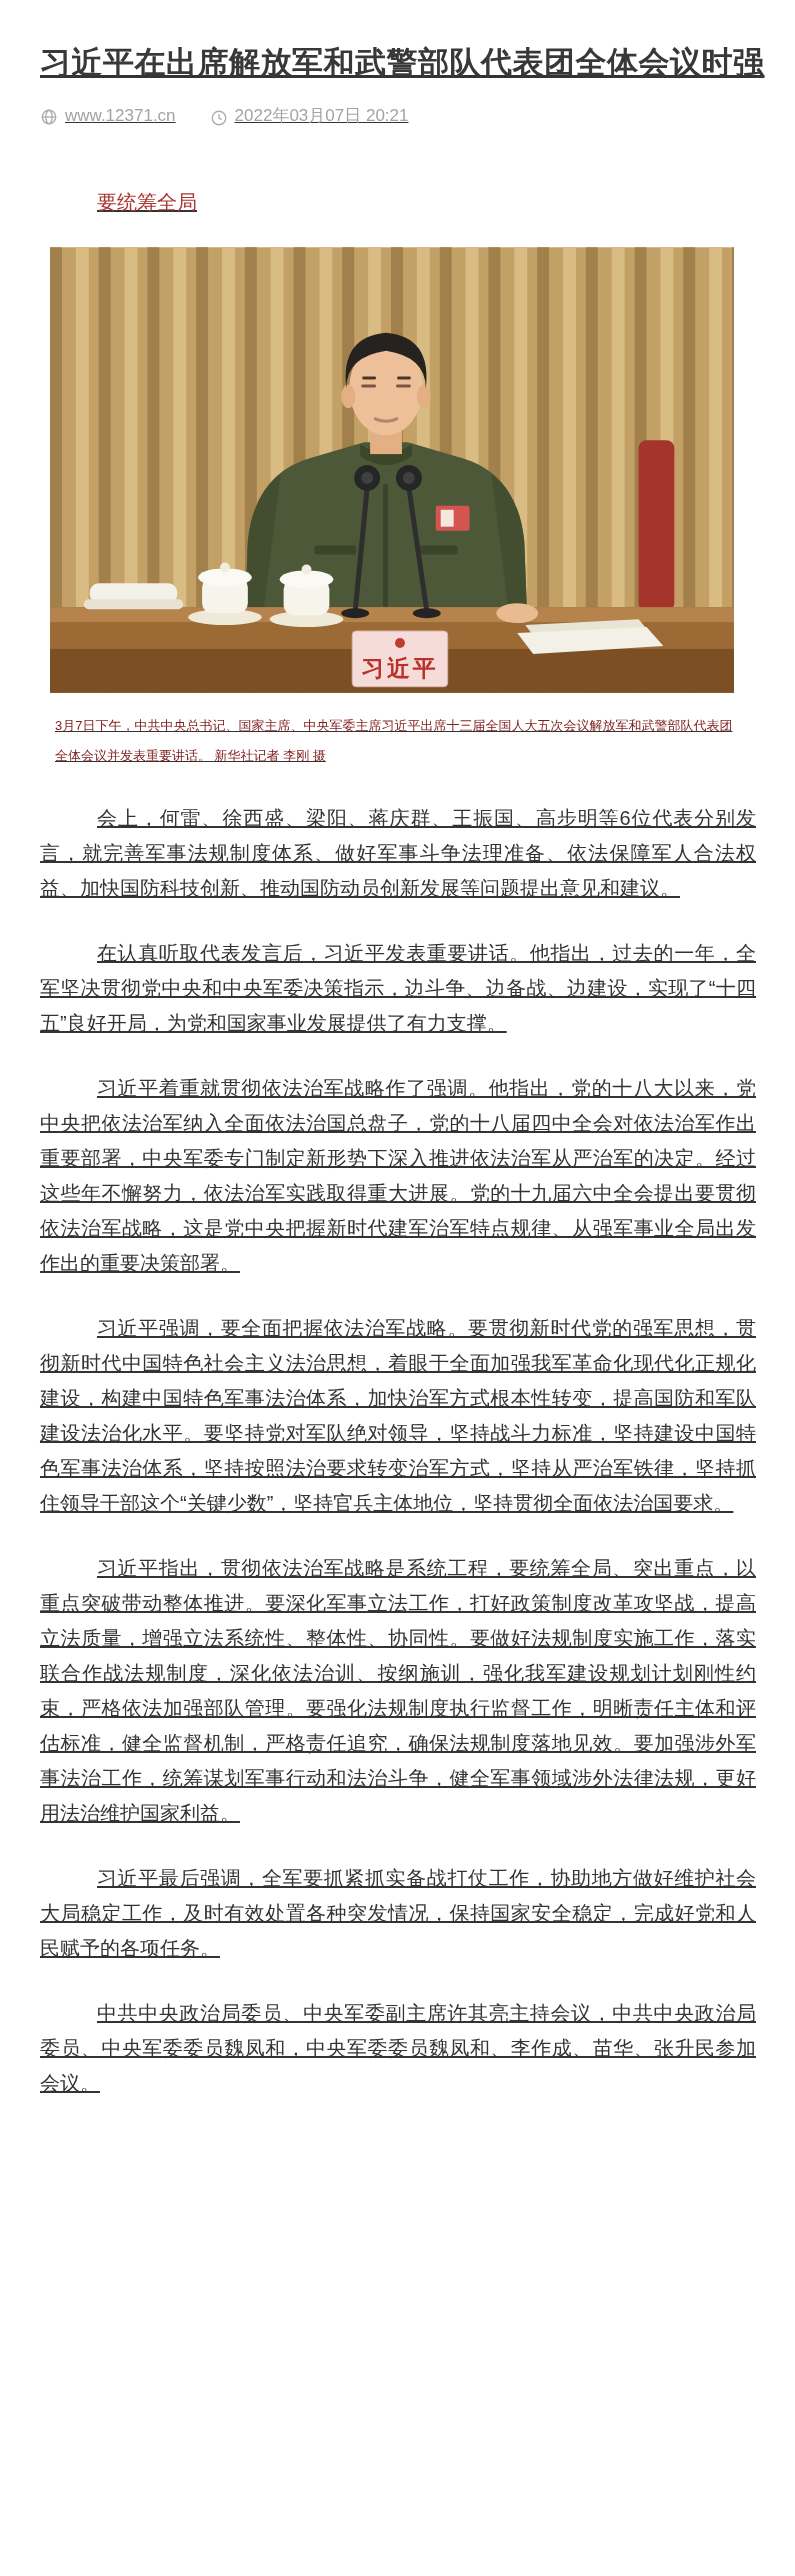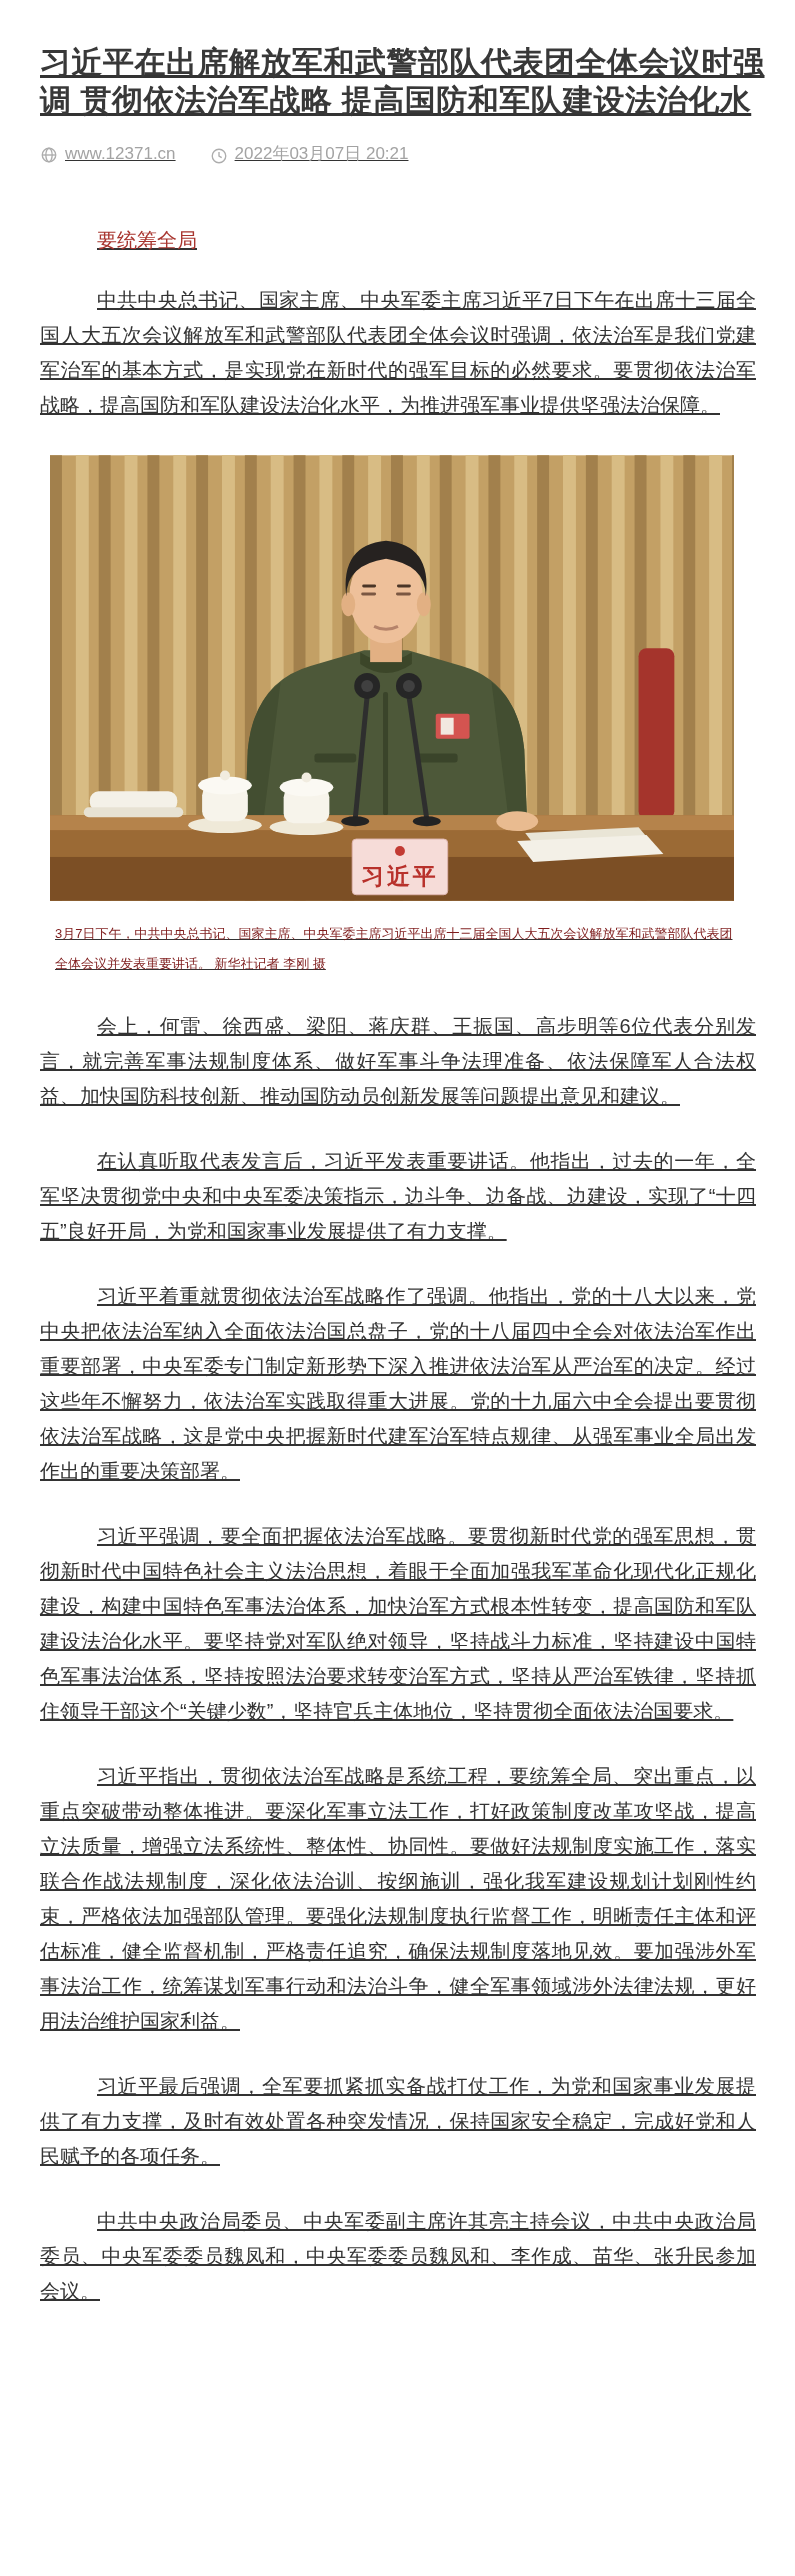--- a/index.html
+++ b/index.html
@@ -64,21 +64,20 @@
   }
 </style>
 </head>
 <body>
 
 <div class="page">
   <div class="content">
 
     <h1 class="title">
       <span>习近平在出席解放军和武警部队代表团全体会议时强</span>
-      <span>调 贯彻依法治军战略 提高国防和军队建设法治化水</span>
     </h1>
 
     <div class="meta">
       <div class="meta-item">
         <svg width="18" height="18" viewBox="0 0 24 24" fill="none" stroke="#adadad" stroke-width="1.8">
           <circle cx="12" cy="12" r="9"></circle>
           <ellipse cx="12" cy="12" rx="4.2" ry="9"></ellipse>
           <path d="M3.2 12h17.6"></path>
         </svg>
         <span>www.12371.cn</span>
@@ -89,21 +88,20 @@
           <path d="M12 6.5V12l3.6 2.2"></path>
         </svg>
         <span>2022年03月07日 20:21</span>
       </div>
     </div>
 
     <a class="video-link" href="#">要统筹全局</a>
 
     <div class="article-body">
 
-      <p>中共中央总书记、国家主席、中央军委主席习近平7日下午在出席十三届全国人大五次会议解放军和武警部队代表团全体会议时强调，依法治军是我们党建军治军的基本方式，是实现党在新时代的强军目标的必然要求。要贯彻依法治军战略，提高国防和军队建设法治化水平，为推进强军事业提供坚强法治保障。</p>
 
       <div class="photo-wrap">
         <svg width="684" height="446" viewBox="0 0 688 448" role="img">
 
           <rect x="0" y="0" width="688" height="448" fill="#c3a065"></rect>
           <path fill="#a2804c" d="M0 0h12v448H0z M49 0h12v448H49z M98 0h12v448H98z M147 0h12v448h-12z M196 0h12v448h-12z M245 0h12v448h-12z M294 0h12v448h-12z M343 0h12v448h-12z M392 0h12v448h-12z M441 0h12v448h-12z M490 0h12v448h-12z M539 0h12v448h-12z M588 0h12v448h-12z M637 0h12v448h-12z M686 0h2v448h-2z"></path>
           <path fill="#d8bc84" d="M26 0h13v448H26z M75 0h13v448H75z M124 0h13v448h-13z M173 0h13v448h-13z M222 0h13v448h-13z M271 0h13v448h-13z M320 0h13v448h-13z M369 0h13v448h-13z M418 0h13v448h-13z M467 0h13v448h-13z M516 0h13v448h-13z M565 0h13v448h-13z M614 0h13v448h-13z M663 0h13v448h-13z"></path>
 
           <rect x="592" y="194" width="36" height="172" rx="8" fill="#a5342c"></rect>
 
@@ -174,19 +172,19 @@
         </svg>
       </div>
 
       <div class="caption">3月7日下午，中共中央总书记、国家主席、中央军委主席习近平出席十三届全国人大五次会议解放军和武警部队代表团全体会议并发表重要讲话。 新华社记者 李刚 摄</div>
 
       <p>会上，何雷、徐西盛、梁阳、蒋庆群、王振国、高步明等6位代表分别发言，就完善军事法规制度体系、做好军事斗争法理准备、依法保障军人合法权益、加快国防科技创新、推动国防动员创新发展等问题提出意见和建议。</p>
       <p>在认真听取代表发言后，习近平发表重要讲话。他指出，过去的一年，全军坚决贯彻党中央和中央军委决策指示，边斗争、边备战、边建设，实现了“十四五”良好开局，为党和国家事业发展提供了有力支撑。</p>
       <p>习近平着重就贯彻依法治军战略作了强调。他指出，党的十八大以来，党中央把依法治军纳入全面依法治国总盘子，党的十八届四中全会对依法治军作出重要部署，中央军委专门制定新形势下深入推进依法治军从严治军的决定。经过这些年不懈努力，依法治军实践取得重大进展。党的十九届六中全会提出要贯彻依法治军战略，这是党中央把握新时代建军治军特点规律、从强军事业全局出发作出的重要决策部署。</p>
       <p>习近平强调，要全面把握依法治军战略。要贯彻新时代党的强军思想，贯彻新时代中国特色社会主义法治思想，着眼于全面加强我军革命化现代化正规化建设，构建中国特色军事法治体系，加快治军方式根本性转变，提高国防和军队建设法治化水平。要坚持党对军队绝对领导，坚持战斗力标准，坚持建设中国特色军事法治体系，坚持按照法治要求转变治军方式，坚持从严治军铁律，坚持抓住领导干部这个“关键少数”，坚持官兵主体地位，坚持贯彻全面依法治国要求。</p>
       <p>习近平指出，贯彻依法治军战略是系统工程，要统筹全局、突出重点，以重点突破带动整体推进。要深化军事立法工作，打好政策制度改革攻坚战，提高立法质量，增强立法系统性、整体性、协同性。要做好法规制度实施工作，落实联合作战法规制度，深化依法治训、按纲施训，强化我军建设规划计划刚性约束，严格依法加强部队管理。要强化法规制度执行监督工作，明晰责任主体和评估标准，健全监督机制，严格责任追究，确保法规制度落地见效。要加强涉外军事法治工作，统筹谋划军事行动和法治斗争，健全军事领域涉外法律法规，更好用法治维护国家利益。</p>
-      <p>习近平最后强调，全军要抓紧抓实备战打仗工作，为党和国家事业发展提供了有力支撑，及时有效处置各种突发情况，保持国家安全稳定，完成好党和人民赋予的各项任务。</p>
+      <p>习近平最后强调，全军要抓紧抓实备战打仗工作，协助地方做好维护社会大局稳定工作，及时有效处置各种突发情况，保持国家安全稳定，完成好党和人民赋予的各项任务。</p>
       <p>中共中央政治局委员、中央军委副主席许其亮主持会议，中共中央政治局委员、中央军委委员魏凤和，中央军委委员魏凤和、李作成、苗华、张升民参加会议。</p>
 
     </div>
   </div>
 </div>
 
 
 </body></html>

